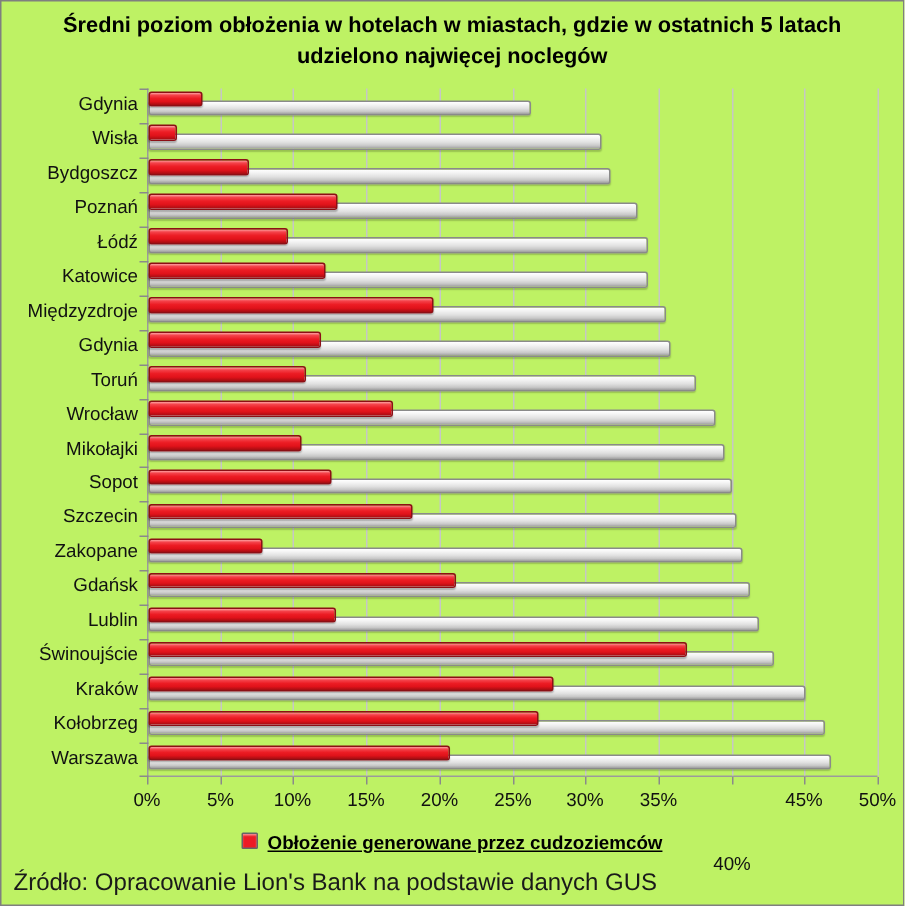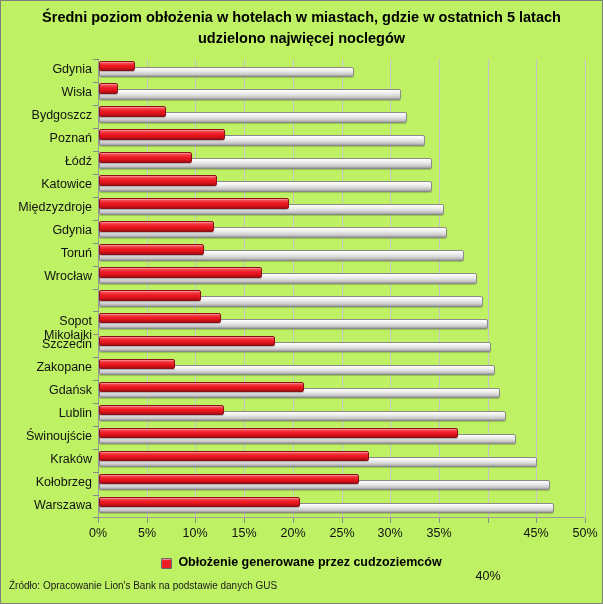--- a/index.html
+++ b/index.html
@@ -52,48 +52,48 @@
   }
   .xtick { position:absolute; top:0; width:1px; height:5px; background:#8a8a8a; }
   .xlabel {
     position:absolute; top:8px; width:46px; margin-left:-23px; text-align:center;
     font-size:12.5px; color:#111;
   }
   #legend {
     position:absolute; left:0; right:0; top:550px; height:22px;
     display:flex; justify-content:center; align-items:center; gap:34px;
   }
-  .legend-item { display:flex; align-items:flex-end; gap:6px; }
+  .legend-item { display:flex; align-items:flex-start; gap:6px;text-decoration:underline; }
   .legend-marker {
     width:11px; height:11px; border:1px solid #666; border-radius:1px;
     box-shadow:inset 0 1px 1px rgba(255,255,255,.5);
   }
   .legend-label { font-size:12.5px; font-weight:bold; color:#000; white-space:nowrap; }
   #source-note {
-    position:absolute; left:8px; top:579px; font-size:10px; color:#1a1a1a;
+    position:absolute; left:8px; top:579px; font-size:16px; color:#1a1a1a;
   }
 </style>
 </head>
 <body>
 
 <div id="frame">
   <div id="chart-title">Średni poziom obłożenia w hotelach w miastach, gdzie w ostatnich 5 latach udzielono najwięcej noclegów</div>
 
   <div id="ylabels">
       <div class="cat" style="top: 1px;">Gdynia</div>
       <div class="cat" style="top: 23.95px;">Wisła</div>
       <div class="cat" style="top: 46.9px;">Bydgoszcz</div>
       <div class="cat" style="top: 69.85px;">Poznań</div>
       <div class="cat" style="top: 92.8px;">Łódź</div>
       <div class="cat" style="top: 115.75px;">Katowice</div>
       <div class="cat" style="top: 138.7px;">Międzyzdroje</div>
       <div class="cat" style="top: 161.65px;">Gdynia</div>
       <div class="cat" style="top: 184.6px;">Toruń</div>
       <div class="cat" style="top: 207.55px;">Wrocław</div>
-      <div class="cat" style="top: 230.5px; margin-top: 36px;">Mikołajki</div>
+      <div class="cat" style="top: 230.5px;">Mikołajki</div>
       <div class="cat" style="top: 253.45px; padding-left: 36px;">Sopot</div>
       <div class="cat" style="top: 276.4px;">Szczecin</div>
       <div class="cat" style="top: 299.35px;">Zakopane</div>
       <div class="cat" style="top: 322.3px;">Gdańsk</div>
       <div class="cat" style="top: 345.25px;">Lublin</div>
       <div class="cat" style="top: 368.2px;">Świnoujście</div>
       <div class="cat" style="top: 391.15px;">Kraków</div>
       <div class="cat" style="top: 414.1px;">Kołobrzeg</div>
       <div class="cat" style="top: 437.05px;">Warszawa</div>
     </div>

